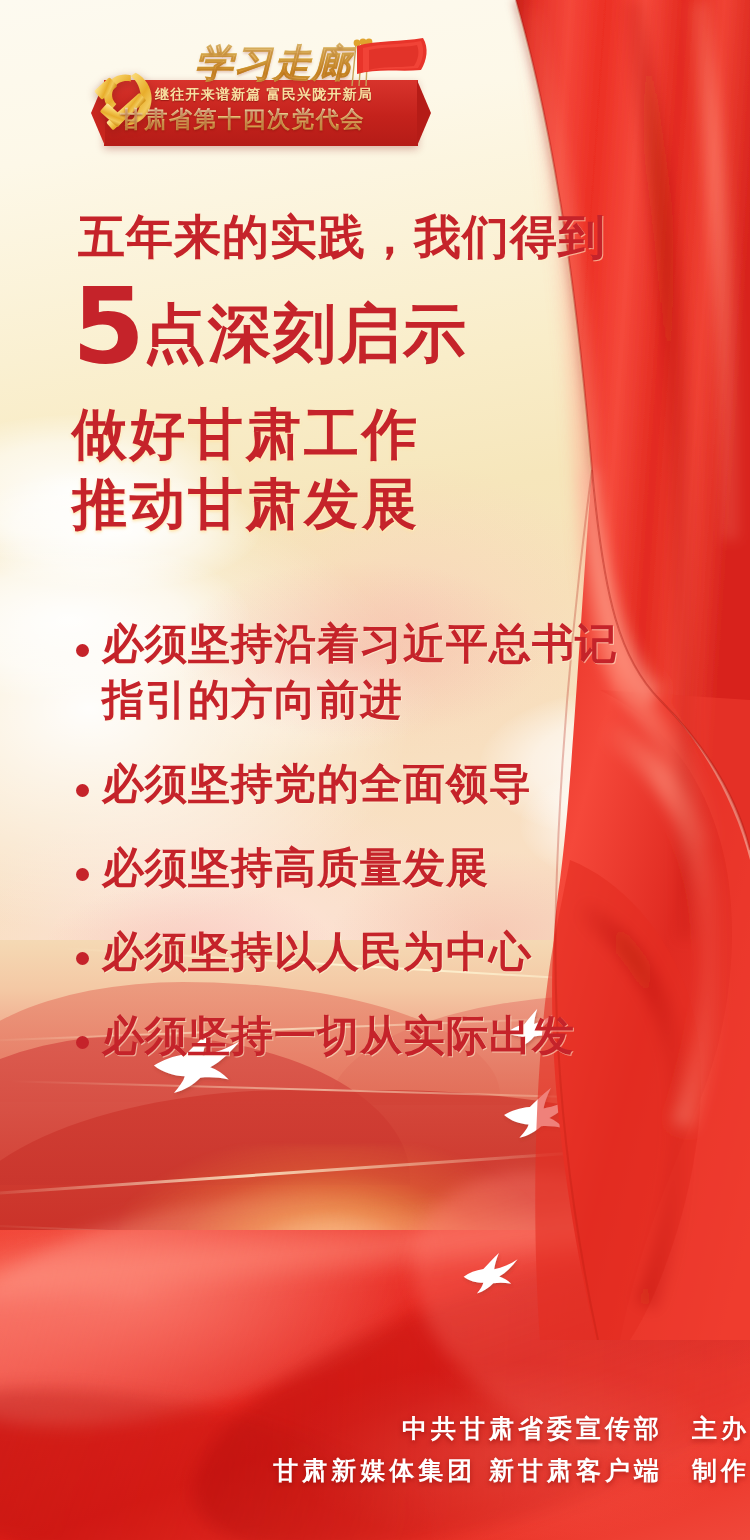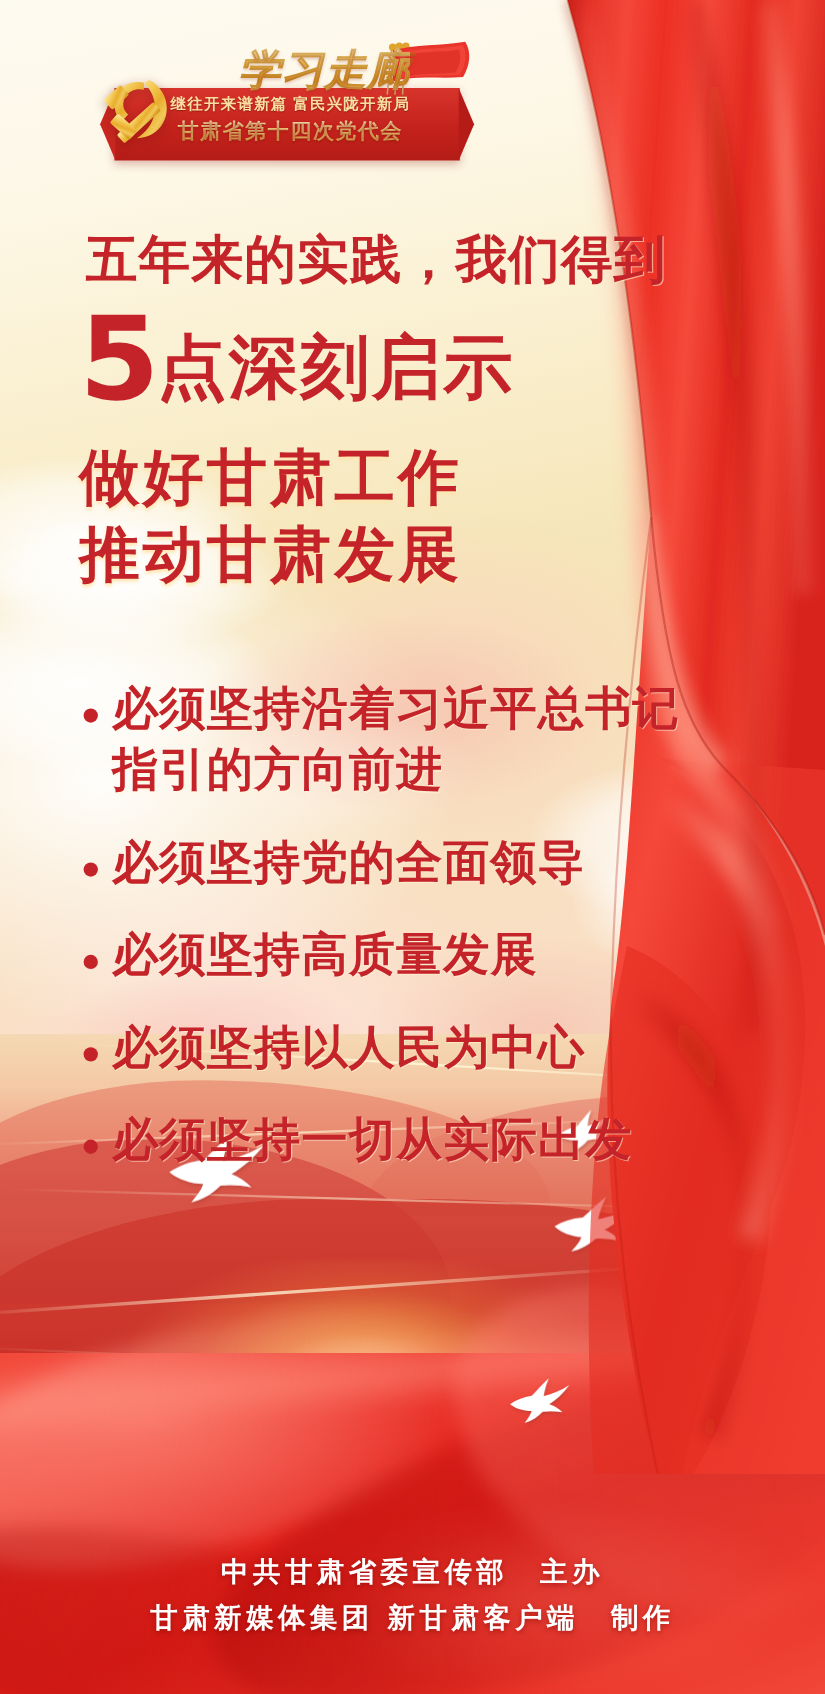--- a/index.html
+++ b/index.html
@@ -165,38 +165,38 @@
   #party-emblem {
     position:absolute; left:-2px; top:12px; width:80px; height:80px;
     z-index:4; filter:drop-shadow(0 3px 5px rgba(120,25,15,0.4));
   }
   #cn-flags {
     position:absolute; left:255px; top:-12px; width:100px; height:56px; z-index:4;
   }
   #banner-title {
     position:absolute; left:85px; top:-8px; width:200px; height:48px; z-index:5;
     font-size:38px; line-height:46px; font-weight:bold;
-    letter-spacing:1px; text-align:right;
+    letter-spacing:1px; text-align:center;
     font-family:"DejaVu Serif","Liberation Serif",serif;
     background:linear-gradient(180deg,#fff3c4 0%,#f6d169 38%,#e0a02e 70%,#f3d98c 100%);
     -webkit-background-clip:text; background-clip:text; color:transparent;
     -webkit-text-stroke:0.6px rgba(170,110,20,0.45);
     text-shadow:0 2px 3px rgba(150,40,20,0.28);
     font-style:italic;
   }
   #banner-sub {
     position:absolute; left:36px; top:38px; width:280px; z-index:5;
     font-size:14px; line-height:16px; letter-spacing:1.2px;
     text-align:center; font-weight:bold; color:#f8dfa0;
     text-shadow:0 1px 1px rgba(120,15,10,0.6);
   }
   #banner-main {
     position:absolute; left:32px; top:58px; width:288px; z-index:5;
-    font-size:19px; line-height:26px; letter-spacing:1.5px;
-    text-align:center; font-weight:bold;
+    font-size:23px; line-height:26px; letter-spacing:1.5px;
+    text-align:left; font-weight:bold;
     font-family:"DejaVu Sans","Liberation Sans",sans-serif;
     background:linear-gradient(180deg,#fff6d2 0%,#f7d97f 45%,#e8b74a 100%);
     -webkit-background-clip:text; background-clip:text; color:transparent;
     text-shadow:0 1px 2px rgba(120,15,10,0.45);
   }
 
   
   #content { position:absolute; left:0; top:0; width:677px; height:1540px; }
 
   #headline {
@@ -244,21 +244,21 @@
   .bullet-text {
     font-size:42px; line-height:56px; font-weight:bold;
     color:#c5232a; letter-spacing:1px;
     font-family:"DejaVu Sans","Liberation Sans",sans-serif;
     text-shadow:1px 1px 0 rgba(255,245,215,0.55);
   }
 
   
   #footer {
     position:absolute; left:0; top:1408px; width:750px;
-    text-align:center; z-index:20;
+    text-align:right; z-index:20;
   }
   .footer-line {
     font-size:25px; line-height:42px; font-weight:bold;
     color:#ffffff; letter-spacing:4px;
     font-family:"DejaVu Sans","Liberation Sans",sans-serif;
     text-shadow:0 2px 5px rgba(130,10,8,0.55);
   }
 </style>
 </head>
 <body>

